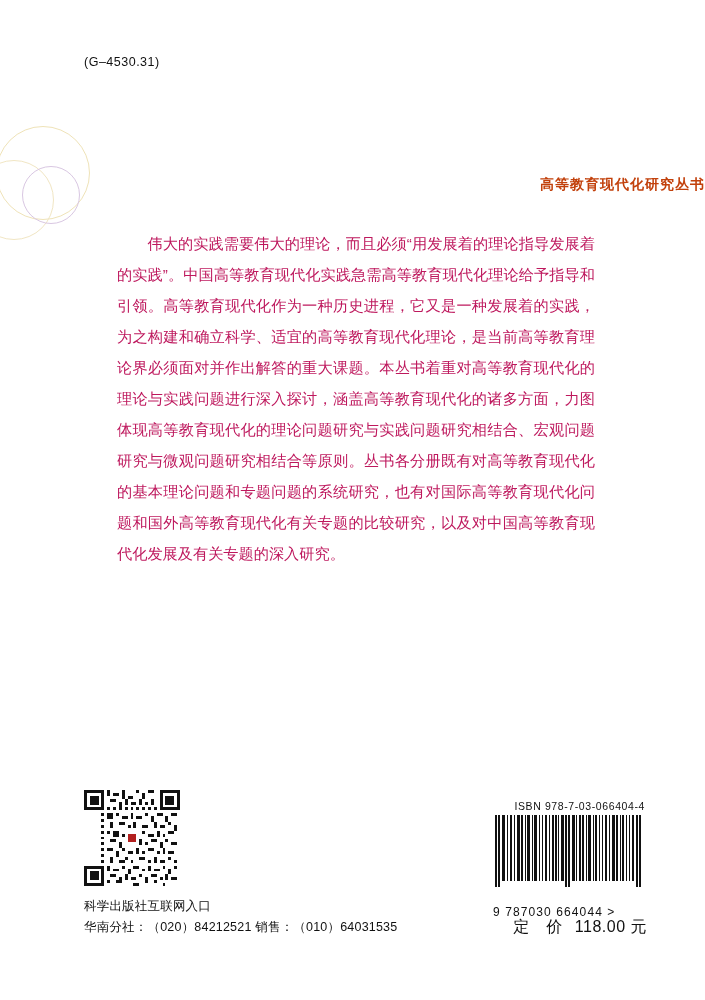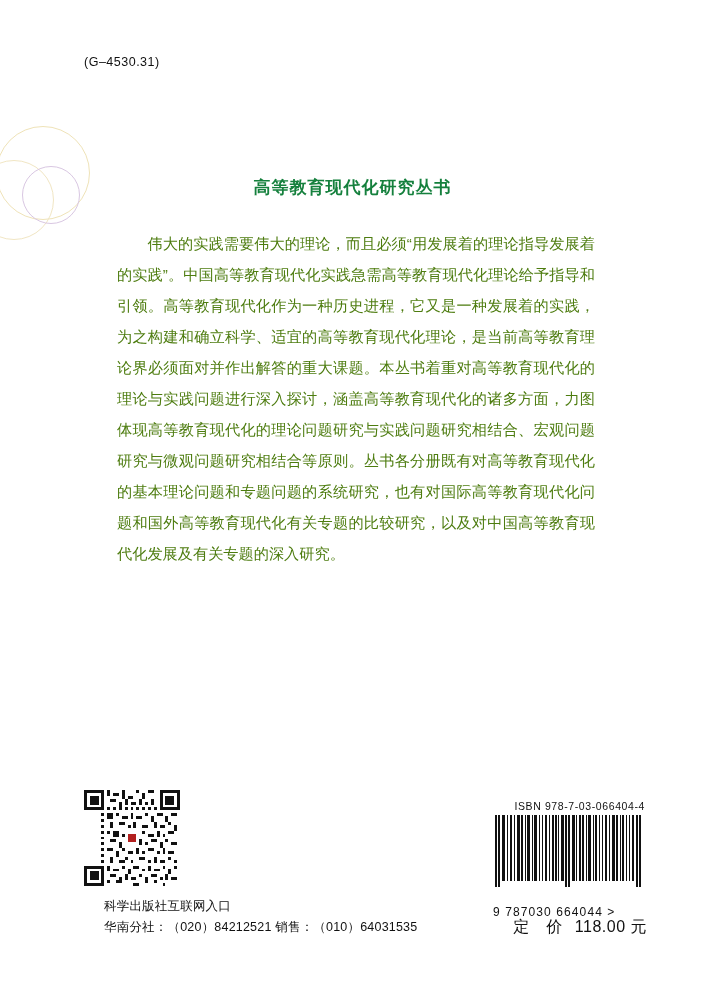--- a/index.html
+++ b/index.html
@@ -64,36 +64,36 @@
     color: #111;
     letter-spacing: 0.5px;
     font-family: "Liberation Sans", sans-serif;
   }
 
   .series-title {
     position: absolute;
     left: 0;
     right: 0;
     top: 176px;
-    text-align: center;
-    font-size: 17px;
+    text-align: right;
+    font-size: 14px;
     font-weight: bold;
-    color: #15803d;
+    color: #c2410c;
     letter-spacing: 1px;
     font-family: "Liberation Sans", sans-serif;
   }
 
   .blurb {
     position: absolute;
     left: 117px;
     top: 228px;
     width: 478px;
     font-size: 15.2px;
     line-height: 31px;
-    color: #4d7c0f;
+    color: #be185d;
     text-align: justify;
     text-indent: 2em;
     font-family: "Liberation Sans", sans-serif;
   }
 
   
   .qr-block {
     position: absolute;
     left: 84px;
     top: 790px;
@@ -106,21 +106,20 @@
   }
   .publisher-lines {
     margin-top: 10px;
     font-size: 12.5px;
     line-height: 21px;
     color: #111;
     letter-spacing: 0.2px;
   }
   .publisher-lines div {
     white-space: nowrap;
-    margin-left: 20px;
   }
 
   
   .site-url {
     position: absolute;
     right: 60px;
     top: 766px;
     font-size: 17px;
     font-weight: bold;
     color: #111;

